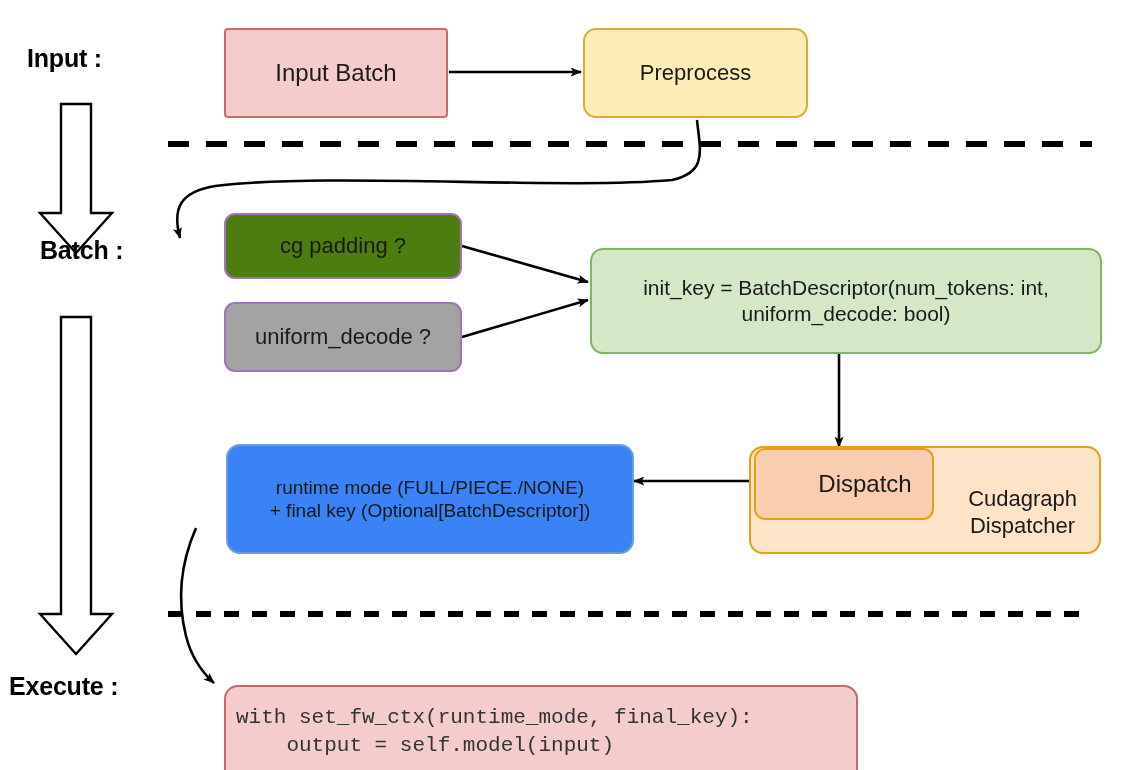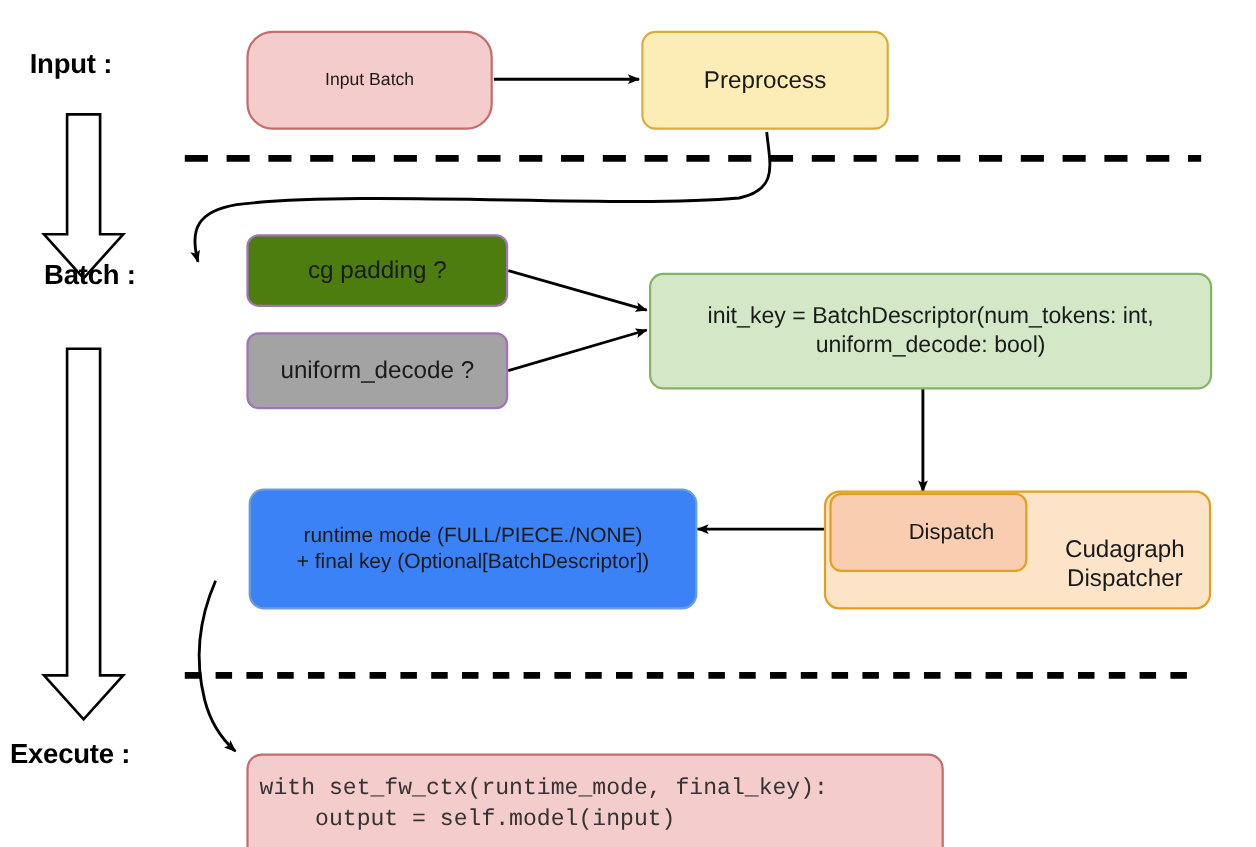--- a/index.html
+++ b/index.html
@@ -40,22 +40,22 @@
     align-items: center;
     justify-content: center;
     text-align: center;
     font-family: "Liberation Sans", sans-serif;
     color: #1a1a1a;
     line-height: 1.22;
     border-style: solid;
     border-width: 2px;
   }
   .node-input-batch {
-    border-radius: 24px;
-    font-size: 16px;
+    border-radius: 4px;
+    font-size: 24px;
     justify-content: center;
   }
   .node-preprocess {
     border-radius: 13px;
     font-size: 22px;
   }
   .node-cond {
     border-radius: 11px;
     font-size: 22px;
   }
@@ -72,21 +72,21 @@
   .node-dispatcher {
     border-radius: 14px;
     font-size: 22px;
     align-items: flex-start;
     justify-content: flex-end;
     padding-top: 38px;
     padding-right: 22px;
   }
   .node-dispatch {
     border-radius: 11px;
-    font-size: 20px;
+    font-size: 24px;
     padding-left: 42px;
   }
   .node-code {
     border-radius: 14px;
     font-family: "Liberation Mono", monospace;
     font-size: 21px;
     color: #333333;
     align-items: flex-start;
     justify-content: flex-start;
     padding: 17px 0 0 10px;

